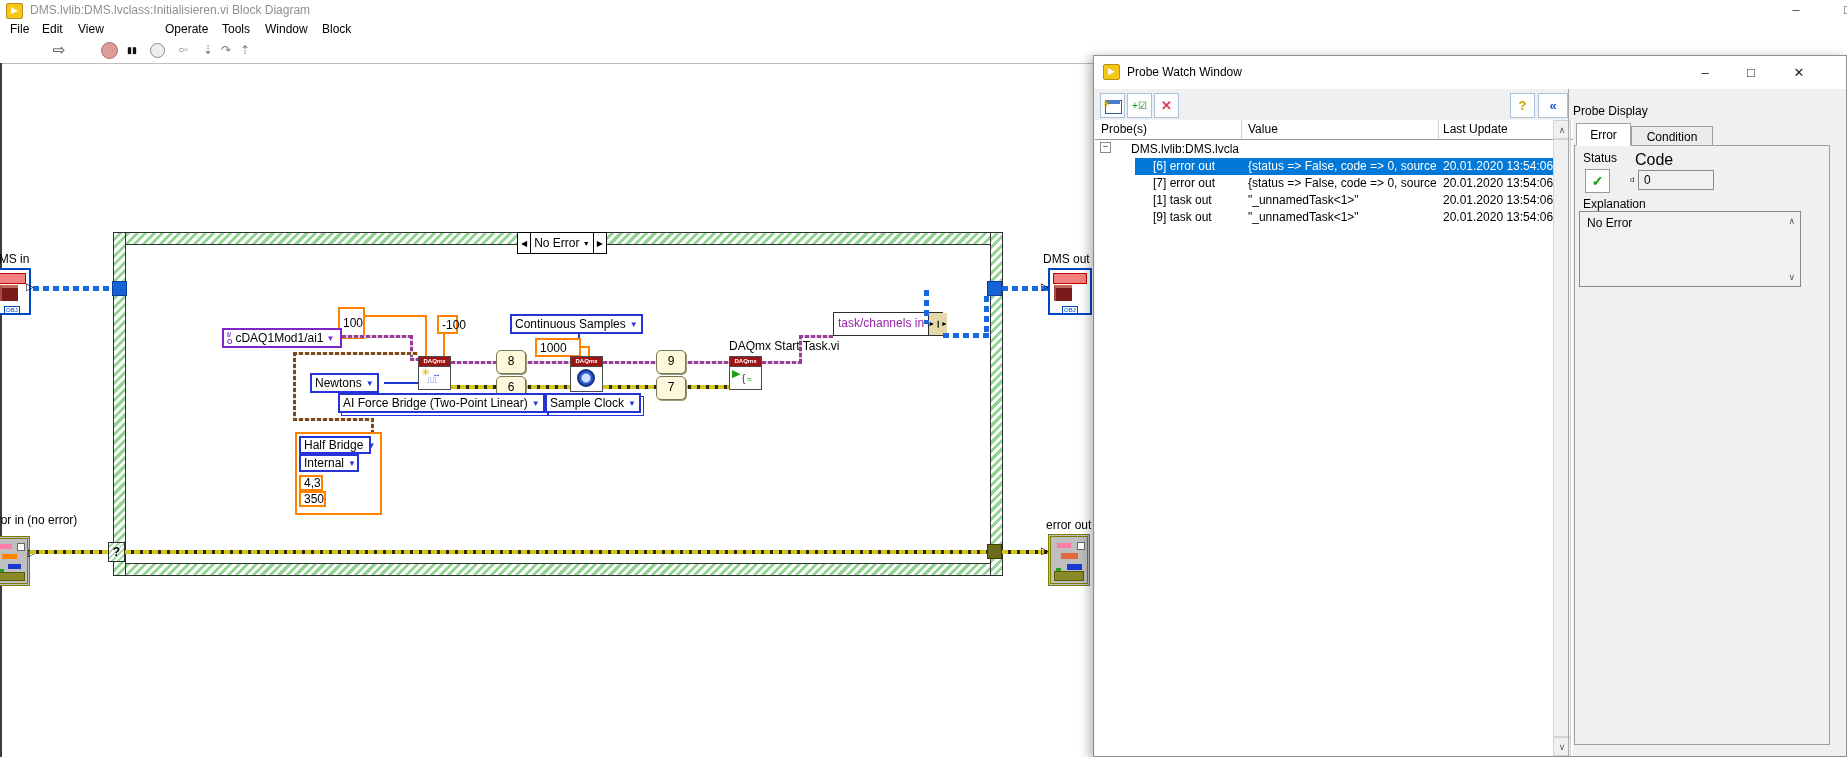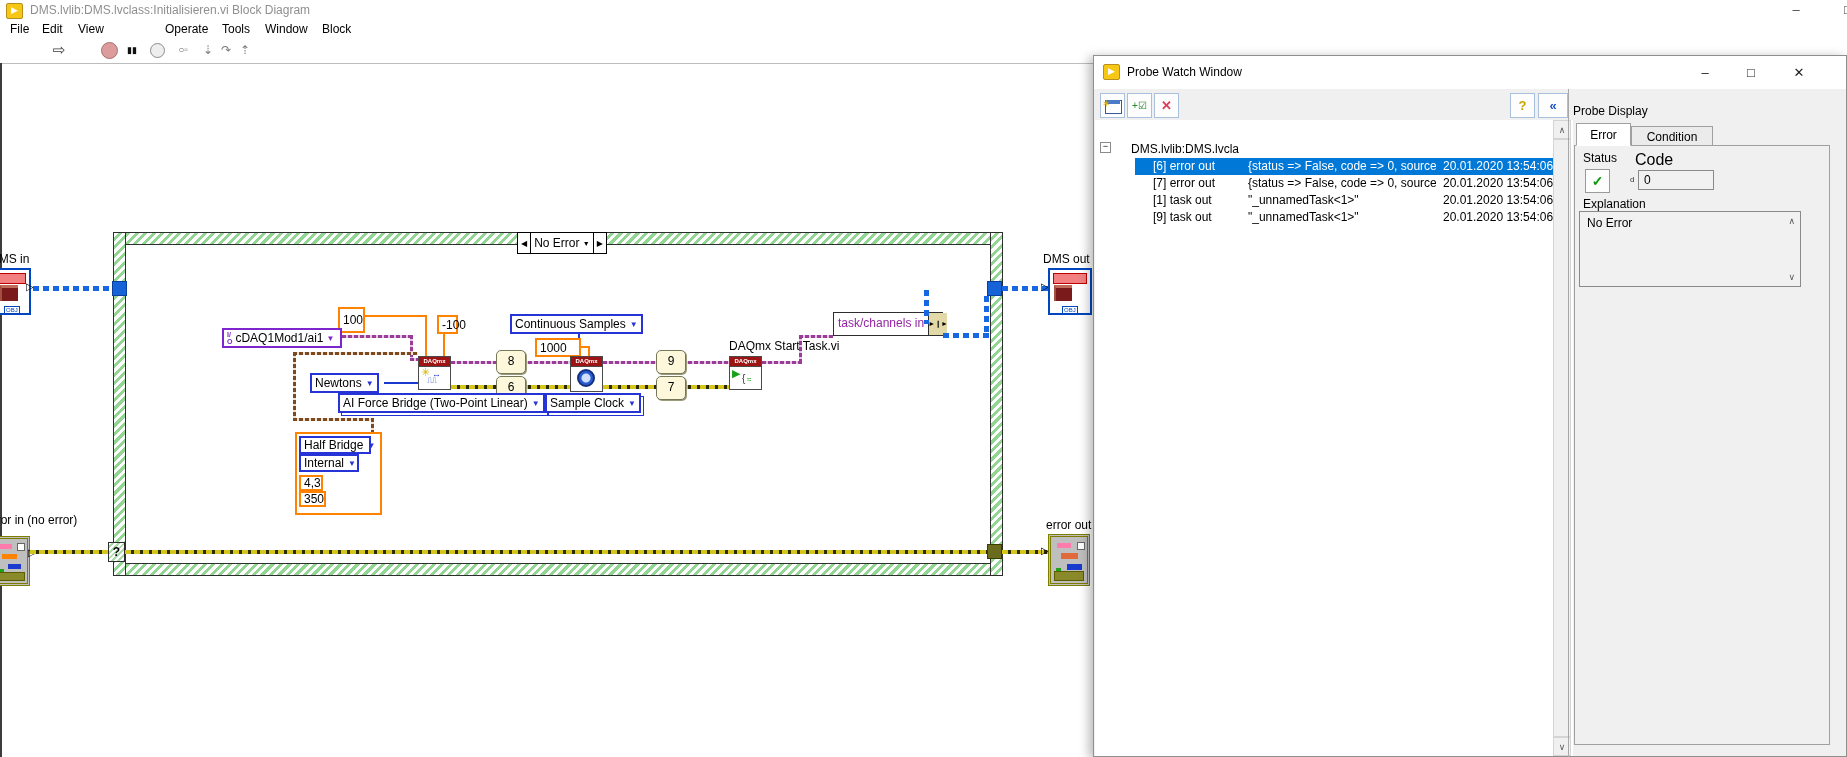--- a/index.html
+++ b/index.html
@@ -182,21 +182,21 @@
   <div class="abs dlabel" style="left:1043px;top:252px;">DMS out</div>
   <div class="abs tunnel-blue" style="left:987px;top:281px;"></div>
   <div class="abs chain" style="left:1002px;top:286px;width:46px;"></div>
   <div class="abs outarrow" style="left:1041px;top:282px;">▷</div>
   <div class="abs lvterm-blue" style="left:1048px;top:268px;width:44px;height:47px;">
     <div class="bar"></div>
       <div class="cube"></div>
     <div class="objtag" style="left:12px;bottom:-1px;">OBJ</div>
   </div>
 
-  <div class="abs orconst" style="left:338px;top:307px;width:27px;height:26px;">100</div>
+  <div class="abs orconst" style="left:338px;top:307px;width:27px;height:32px;">100</div>
   <div class="abs orwire" style="left:365px;top:315px;width:62px;"></div>
   <div class="abs orwirev" style="left:425px;top:315px;height:42px;"></div>
   <div class="abs orconst" style="left:437px;top:315px;width:21px;height:19px;">-100</div>
   <div class="abs orwirev" style="left:443px;top:334px;height:23px;"></div>
 
   <div class="abs ioconst" style="left:222px;top:328px;width:120px;">
     <span class="ioglyph">I/<br>O</span>
     <span>cDAQ1Mod1/ai1</span>
     <span class="dd" style="color:#7d26cd;font-size:8px;margin-left:3px;">▼</span>
   </div>
@@ -311,20 +311,27 @@
         <div style="position:absolute;left:4px;top:6px;width:15px;height:4px;background:#4a7ac8;"></div>
         <span style="position:absolute;left:1px;top:-2px;color:#e0b000;font-size:10px;">✶</span>
       </div>
       <div class="ptool" style="left:33px;color:#1f8a1f;font-size:10px;">+☑</div>
       <div class="ptool" style="left:60px;color:#e03a5a;font-weight:bold;font-size:13px;">✕</div>
       <div class="ptool" style="left:416px;color:#caa500;font-weight:bold;font-size:13px;">?</div>
       <div class="ptool" style="left:444px;width:30px;color:#1a50c8;font-weight:bold;font-size:13px;">«</div>
     </div>
 
     <div class="plist">
+      <div class="phead">
+        <span class="pcol" style="left:6px;">Probe(s)</span>
+        <span class="pcol" style="left:153px;">Value</span>
+        <span class="pcol" style="left:348px;">Last Update</span>
+        <span class="colsep" style="left:146px;"></span>
+          <span class="colsep" style="left:343px;"></span>
+      </div>
 
       <div class="prow" style="top:21px;">
         <span class="expander" style="left:5px;">−</span>
         <span style="left:36px;width:108px;overflow:hidden;">DMS.lvlib:DMS.lvcla:</span>
       </div>
 
       <div class="prow" style="top:38px;">
         <div class="hl"></div>
         <span class="whitetext" style="left:58px;">[6] error out</span>
         <span class="whitetext" style="left:153px;width:188px;overflow:hidden;">{status =&gt; False, code =&gt; 0, source =</span>

